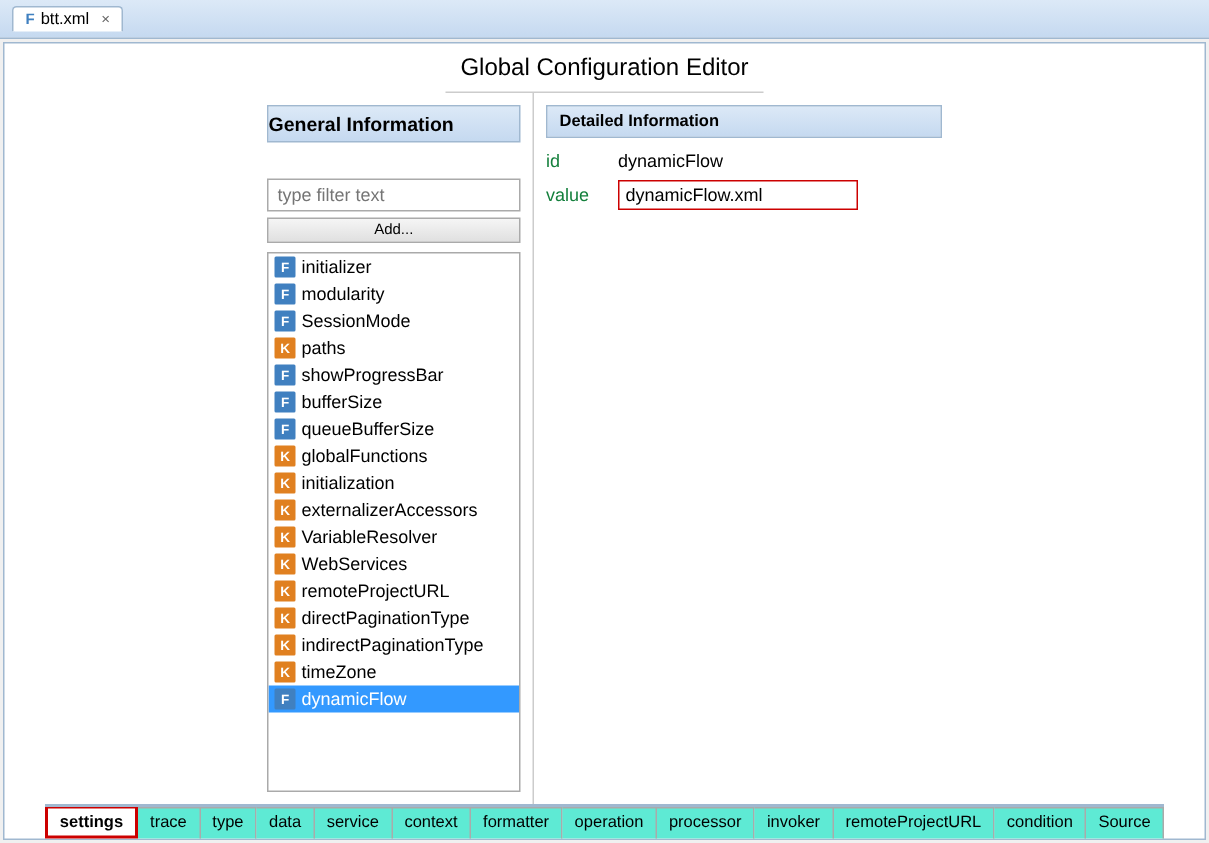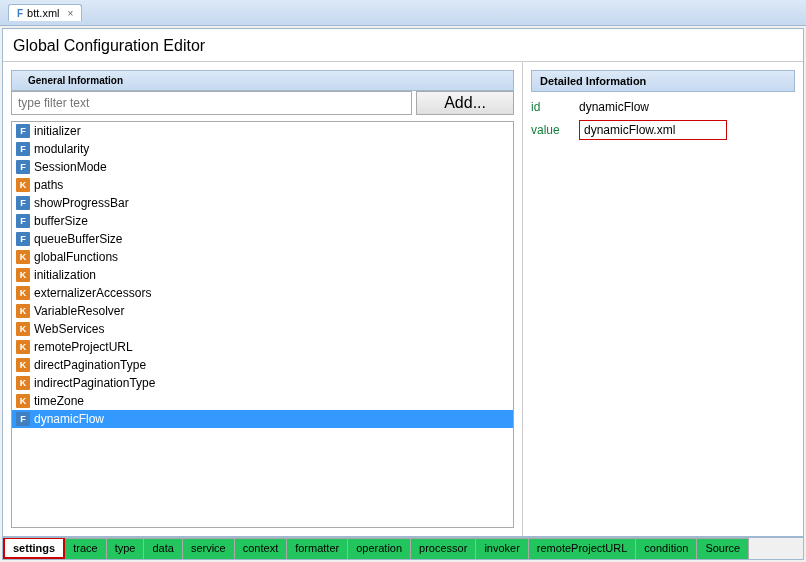--- a/index.html
+++ b/index.html
@@ -40,20 +40,21 @@
     }
 
     
     .editor-container {
       background: #fff;
       border: 1px solid #a0b8d0;
       margin: 2px;
       height: calc(562px - 26px - 4px);
       display: flex;
       flex-direction: column;
+      align-items: center;
     }
 
     
     .editor-title {
       font-size: 16px;
       font-weight: normal;
       color: #000;
       padding: 8px 10px 6px 10px;
       border-bottom: 1px solid #ccc;
     }
@@ -70,46 +71,47 @@
       flex: 1;
       display: flex;
       flex-direction: column;
       border-right: 1px solid #ccc;
       padding: 8px;
     }
 
     .panel-header {
       background: linear-gradient(to bottom, #dce9f7, #c5d9f0);
       border: 1px solid #a0b8d0;
-      padding: 4px 16px;
+      padding: 4px 0;
       font-weight: bold;
-      margin-bottom: 0;
-      font-size: 10px;
+      margin-bottom: 24px;
+      font-size: 13px;
     }
 
     .filter-row {
       display: flex;
       gap: 4px;
       margin-bottom: 6px;
+      flex-direction: column;
     }
 
     .filter-input {
       flex: 1;
       border: 1px solid #aaa;
       padding: 3px 6px;
       font-size: 12px;
       color: #999;
     }
 
     .add-button {
       background: linear-gradient(to bottom, #f5f5f5, #e0e0e0);
       border: 1px solid #aaa;
       padding: 2px 27px;
       cursor: pointer;
-      font-size: 16px;
+      font-size: 10px;
     }
 
     .items-list {
       border: 1px solid #aaa;
       flex: 1;
       overflow-y: auto;
       background: #fff;
     }
 
     .list-item {
@@ -180,39 +182,39 @@
 
     .detail-value {
       font-size: 12px;
       color: #000;
     }
 
     .detail-input {
       border: 1px solid #cc0000;
       padding: 2px 4px;
       font-size: 12px;
-      width: 148px;
+      width: 160px;
       background: #fff;
     }
 
     
     .bottom-tabs {
       display: flex;
       border-top: 2px solid #a0b8d0;
       background: #f0f0f0;
       flex-shrink: 0;
     }
 
     .bottom-tab {
       padding: 3px 8px;
       border-right: 1px solid #aaa;
       border-top: 1px solid #aaa;
       cursor: pointer;
       font-size: 11px;
-      background: #22c55e;
+      background: #5eead4;
       white-space: nowrap;
     }
 
     .bottom-tab.active {
       background: #fff;
       border: 2px solid #cc0000;
       border-top: 1px solid #cc0000;
       font-weight: bold;
     }
   </style>

